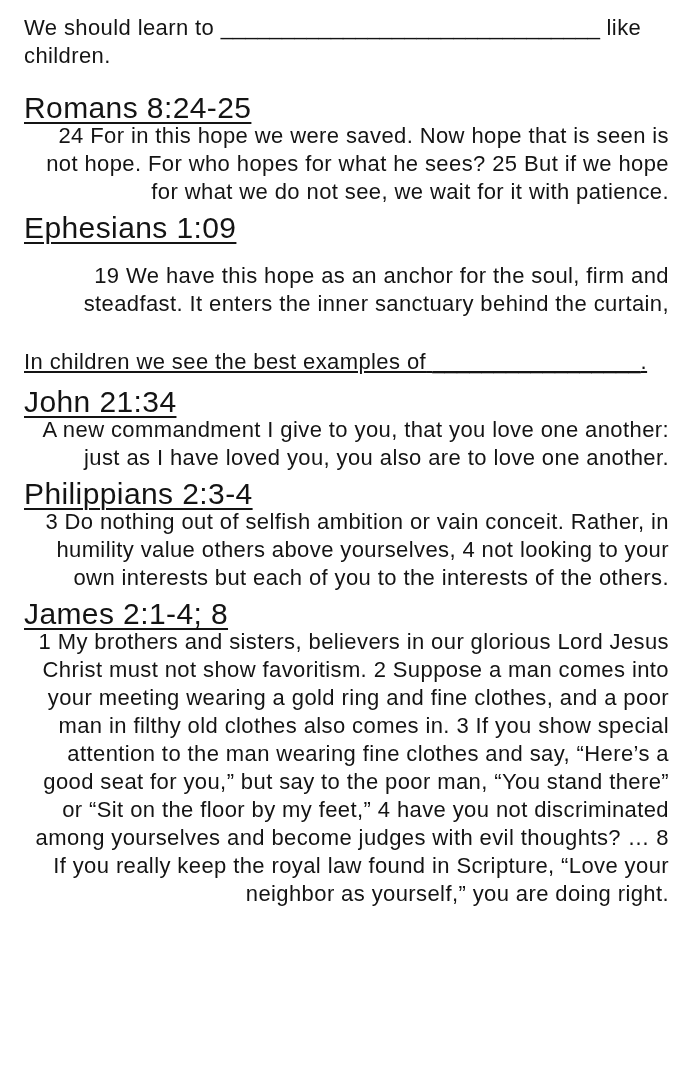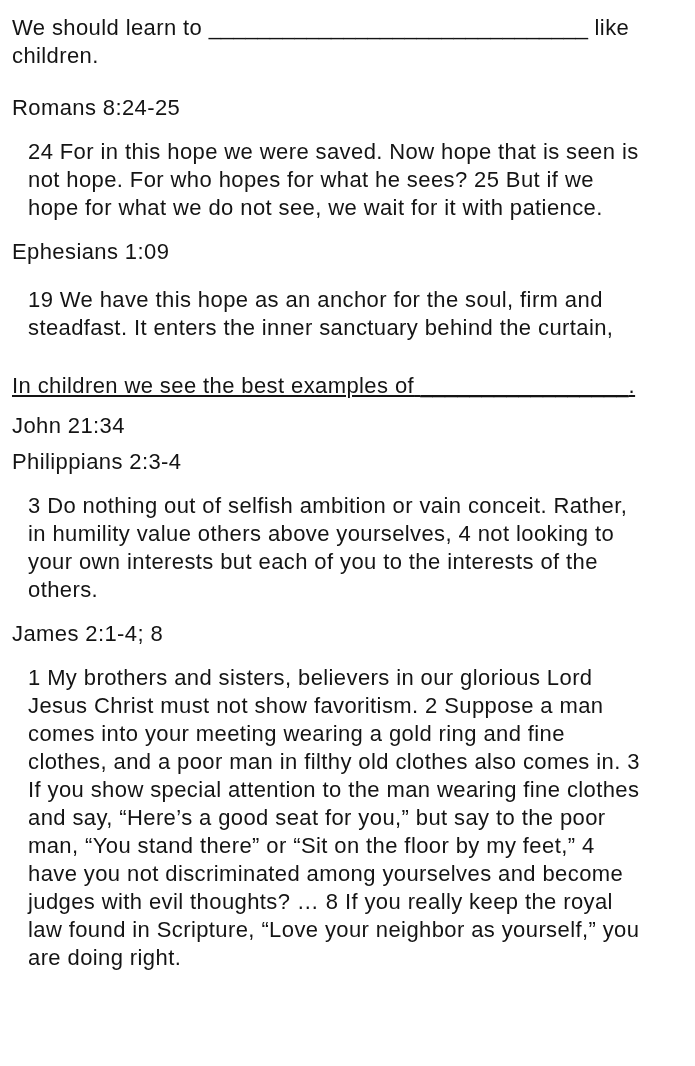--- a/index.html
+++ b/index.html
@@ -10,21 +10,21 @@
   body {
     width: 695px;
     min-height: 1066px;
     box-sizing: border-box;
     font-family: "Liberation Sans", "DejaVu Sans", sans-serif;
     color: #141414;
   }
   .page {
     box-sizing: border-box;
     width: 695px;
-    padding: 14px 17px 10px 12px;
+    padding: 14px 17px 10px 24px;
   }
   .content {
     max-width: 645px;
     font-size: 22px;
     line-height: 28px;
     letter-spacing: 0.4px;
   }
   p.fill-line {
     margin: 0;
   }
@@ -39,28 +39,30 @@
   section {
     margin: 0;
   }
   section.sec-eph   { margin-top: 8px; }
   section.sec-heb   { margin-top: 20px; }
   section.sec-john  { margin-top: 12px; }
   section.sec-phil  { margin-top: 8px; }
   section.sec-james { margin-top: 8px; }
   h2.ref {
     margin: 0;
-    font-size: 22px;
+    font-size: 30px;
     line-height: 28px;
     font-weight: normal;
+    text-decoration: underline;
     text-underline-offset: 4px;
     text-decoration-thickness: 1.5px;
   }
   p.verse {
-    margin: 16px;
+    margin: 0;
+    text-align: right;
   }
   .blank {
     white-space: nowrap;
     letter-spacing: 0;
   }
 </style>
 </head>
 <body>
 
 <div class="page">
@@ -85,20 +87,21 @@
       <p class="verse">19 We have this hope as an anchor for the soul, firm and steadfast. It enters the inner sanctuary behind the curtain,</p>
     </section>
 
     <p class="fill-line second">
       <span>In children we see the best examples of</span>
       <span class="blank">_________________</span><span>.</span>
     </p>
 
     <section class="sec-john">
       <h2 class="ref">John 21:34</h2>
+      <p class="verse">A new commandment I give to you, that you love one another: just as I have loved you, you also are to love one another.</p>
     </section>
 
     <section class="sec-phil">
       <h2 class="ref">Philippians 2:3-4</h2>
       <p class="verse">3 Do nothing out of selfish ambition or vain conceit. Rather, in humility value others above yourselves, 4 not looking to your own interests but each of you to the interests of the others.</p>
     </section>
 
     <section class="sec-james">
       <h2 class="ref">James 2:1-4; 8</h2>
       <p class="verse">1 My brothers and sisters, believers in our glorious Lord Jesus Christ must not show favoritism. 2 Suppose a man comes into your meeting wearing a gold ring and fine clothes, and a poor man in filthy old clothes also comes in. 3 If you show special attention to the man wearing fine clothes and say, “Here’s a good seat for you,” but say to the poor man, “You stand there” or “Sit on the floor by my feet,” 4 have you not discriminated among yourselves and become judges with evil thoughts? … 8 If you really keep the royal law found in Scripture, “Love your neighbor as yourself,” you are doing right.</p>

